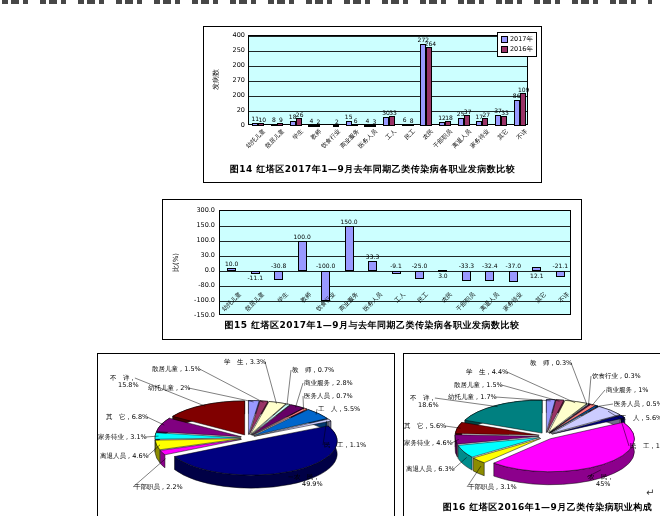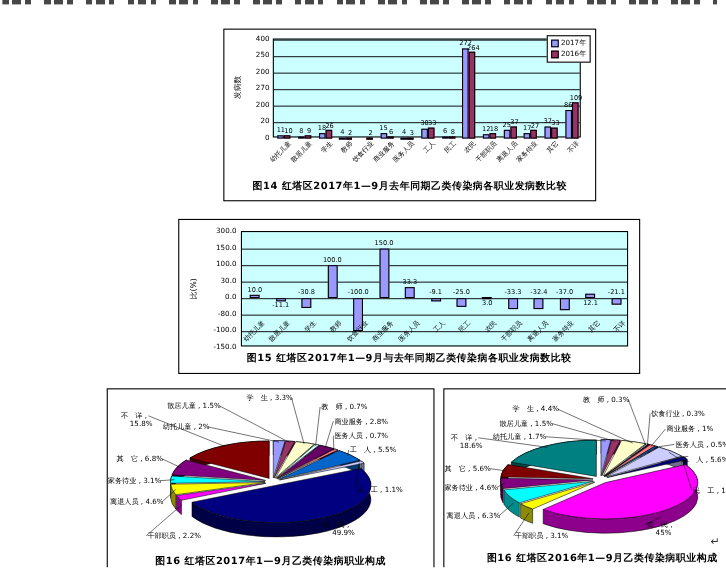--- a/index.html
+++ b/index.html
@@ -320,21 +320,20 @@
         <text x="36" y="135" font-size="6.5" fill="#000">干部职员 , 2.2%</text>
         <line x1="49.6" y1="102" x2="62.02635382473862" y2="90.77196070912805" stroke="#000" stroke-width="0.5"></line>
         <text x="2" y="104" font-size="6.5" fill="#000">离退人员 , 4.6%</text>
         <line x1="47.6" y1="83" x2="60.5676963389367" y2="82.07078573211837" stroke="#000" stroke-width="0.5"></line>
         <text x="0" y="85" font-size="6.5" fill="#000">家务待业 , 3.1%</text>
         <line x1="49.099999999999994" y1="63" x2="66.32149991358584" y2="71.1192747033031" stroke="#000" stroke-width="0.5"></line>
         <text x="8" y="65" font-size="6.5" fill="#000">其　它 , 6.8%</text>
         <line x1="36.9" y1="24" x2="107.3481064794994" y2="52.22150854971328" stroke="#000" stroke-width="0.5"></line>
         <text x="12" y="26" font-size="6.5" fill="#000"><tspan x="12" dy="0">不　详 ,</tspan><tspan x="20" dy="7">15.8%</tspan></text>
       </svg>
-    <div class="chart-title">图16 红塔区2017年1—9月乙类传染病职业构成</div>
   </figure>
 
   <figure class="chartbox fig16b">
     <svg class="pie-svg" id="pie2016" width="287" height="146">
         <path d="M142.3740455179514,45.50500035942417 L142.3740455179514,58.50500035942417 A84,33 0 0 1 151.33831260914556,58.693450630178646 L151.33831260914556,45.693450630178646 A84,33 0 0 0 142.3740455179514,45.50500035942417 Z" fill="#54548c" stroke="#000" stroke-width="0.5"></path>
         <path d="M142.3740455179514,78.50500035942417 L142.3740455179514,45.50500035942417 A84,33 0 0 1 151.33831260914556,45.693450630178646 Z" fill="#9999FF" stroke="#000" stroke-width="0.5"></path>
         <path d="M152.03864845446768,45.72992078966534 L152.03864845446768,58.72992078966534 A84,33 0 0 1 159.8665849221571,59.2075808559768 L159.8665849221571,46.2075808559768 A84,33 0 0 0 152.03864845446768,45.72992078966534 Z" fill="#541c38" stroke="#000" stroke-width="0.5"></path>
         <path d="M143.07438136327352,78.54147051891087 L152.03864845446768,45.72992078966534 A84,33 0 0 1 159.8665849221571,46.2075808559768 Z" fill="#993366" stroke="#000" stroke-width="0.5"></path>
         <path d="M161.124182122078,46.36603927795214 L161.124182122078,59.36603927795214 A84,33 0 0 1 182.97234290467773,62.398678892012995 L182.97234290467773,49.398678892012995 A84,33 0 0 0 161.124182122078,46.36603927795214 Z" fill="#8c8c70" stroke="#000" stroke-width="0.5"></path>
         <path d="M144.3319785631944,78.69992894088621 L161.124182122078,46.36603927795214 A84,33 0 0 1 182.97234290467773,49.398678892012995 Z" fill="#FFFFCC" stroke="#000" stroke-width="0.5"></path>

